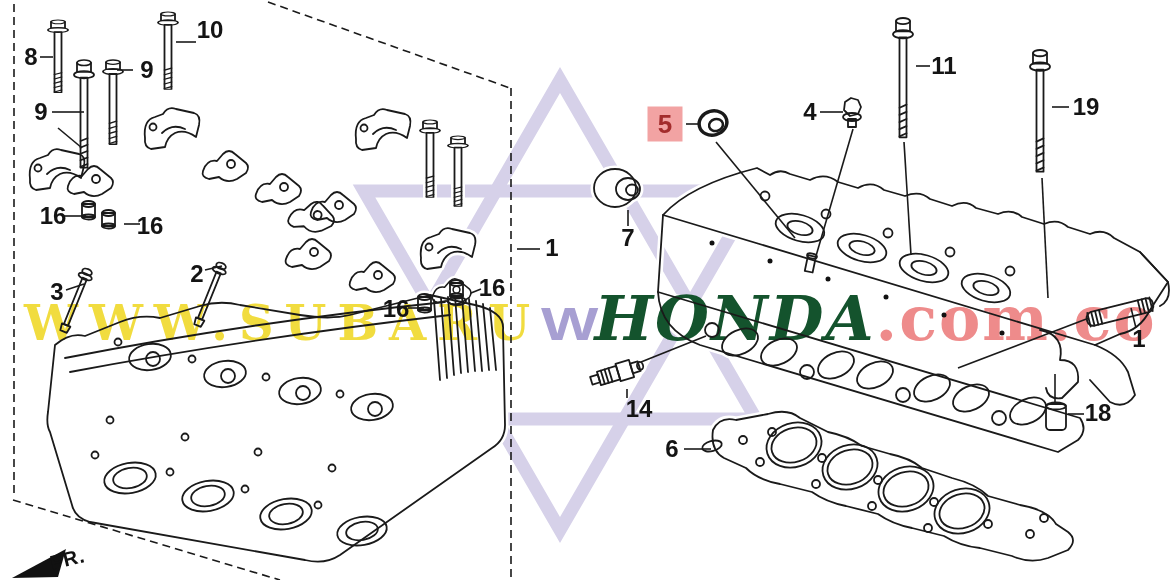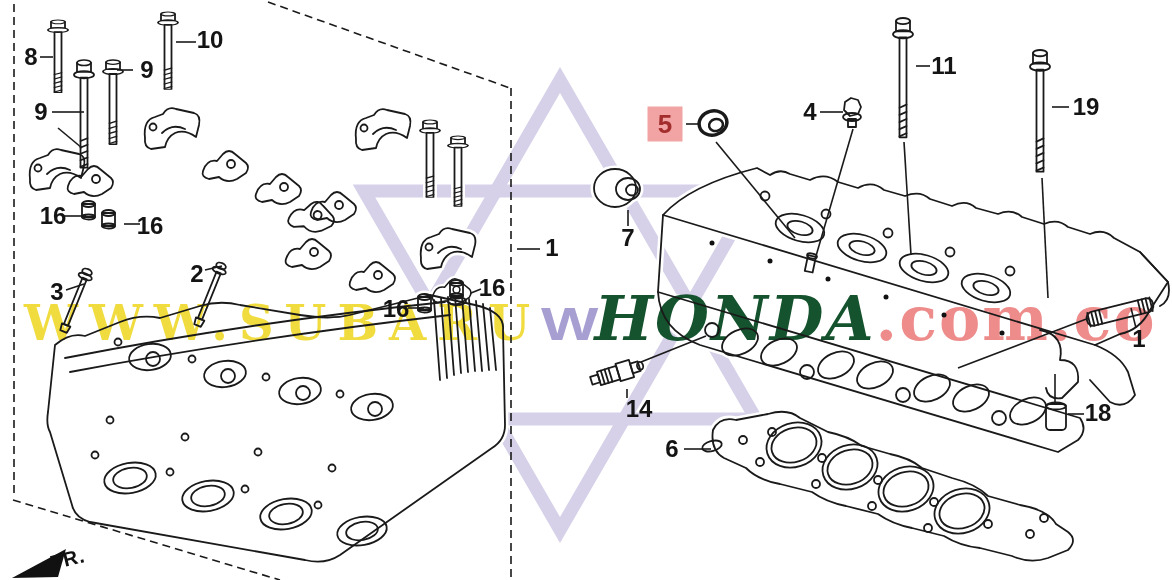--- a/index.html
+++ b/index.html
@@ -292,21 +292,21 @@
     <span class="wm-rl">.com.co</span>
   </div>
 
   <svg class="layer" id="line-layer" viewBox="0 0 1172 580">
     <use href="#art-parts" fill="none" stroke="#1a1a1a" stroke-width="1.8" stroke-linejoin="round" stroke-linecap="round"></use>
     <use href="#art-lines" fill="none" stroke="#1a1a1a" stroke-width="1.6"></use>
     <use href="#art-black" fill="#111111" stroke="none"></use>
   </svg>
 
   <div class="callout" style="left:31px;top:57px">8</div>
-  <div class="callout" style="left:210px;top:40px">10</div>
+  <div class="callout" style="left:210px;top:30px">10</div>
   <div class="callout" style="left:147px;top:70px">9</div>
   <div class="callout" style="left:41px;top:112px">9</div>
   <div class="callout" style="left:53px;top:216px">16</div>
   <div class="callout" style="left:150px;top:226px">16</div>
   <div class="callout" style="left:197px;top:274px">2</div>
   <div class="callout" style="left:57px;top:292px">3</div>
   <div class="callout" style="left:396px;top:309px">16</div>
   <div class="callout" style="left:492px;top:288px">16</div>
   <div class="callout" style="left:552px;top:248px">1</div>
   <div class="callout highlight" style="left:665px;top:124px">5</div>

